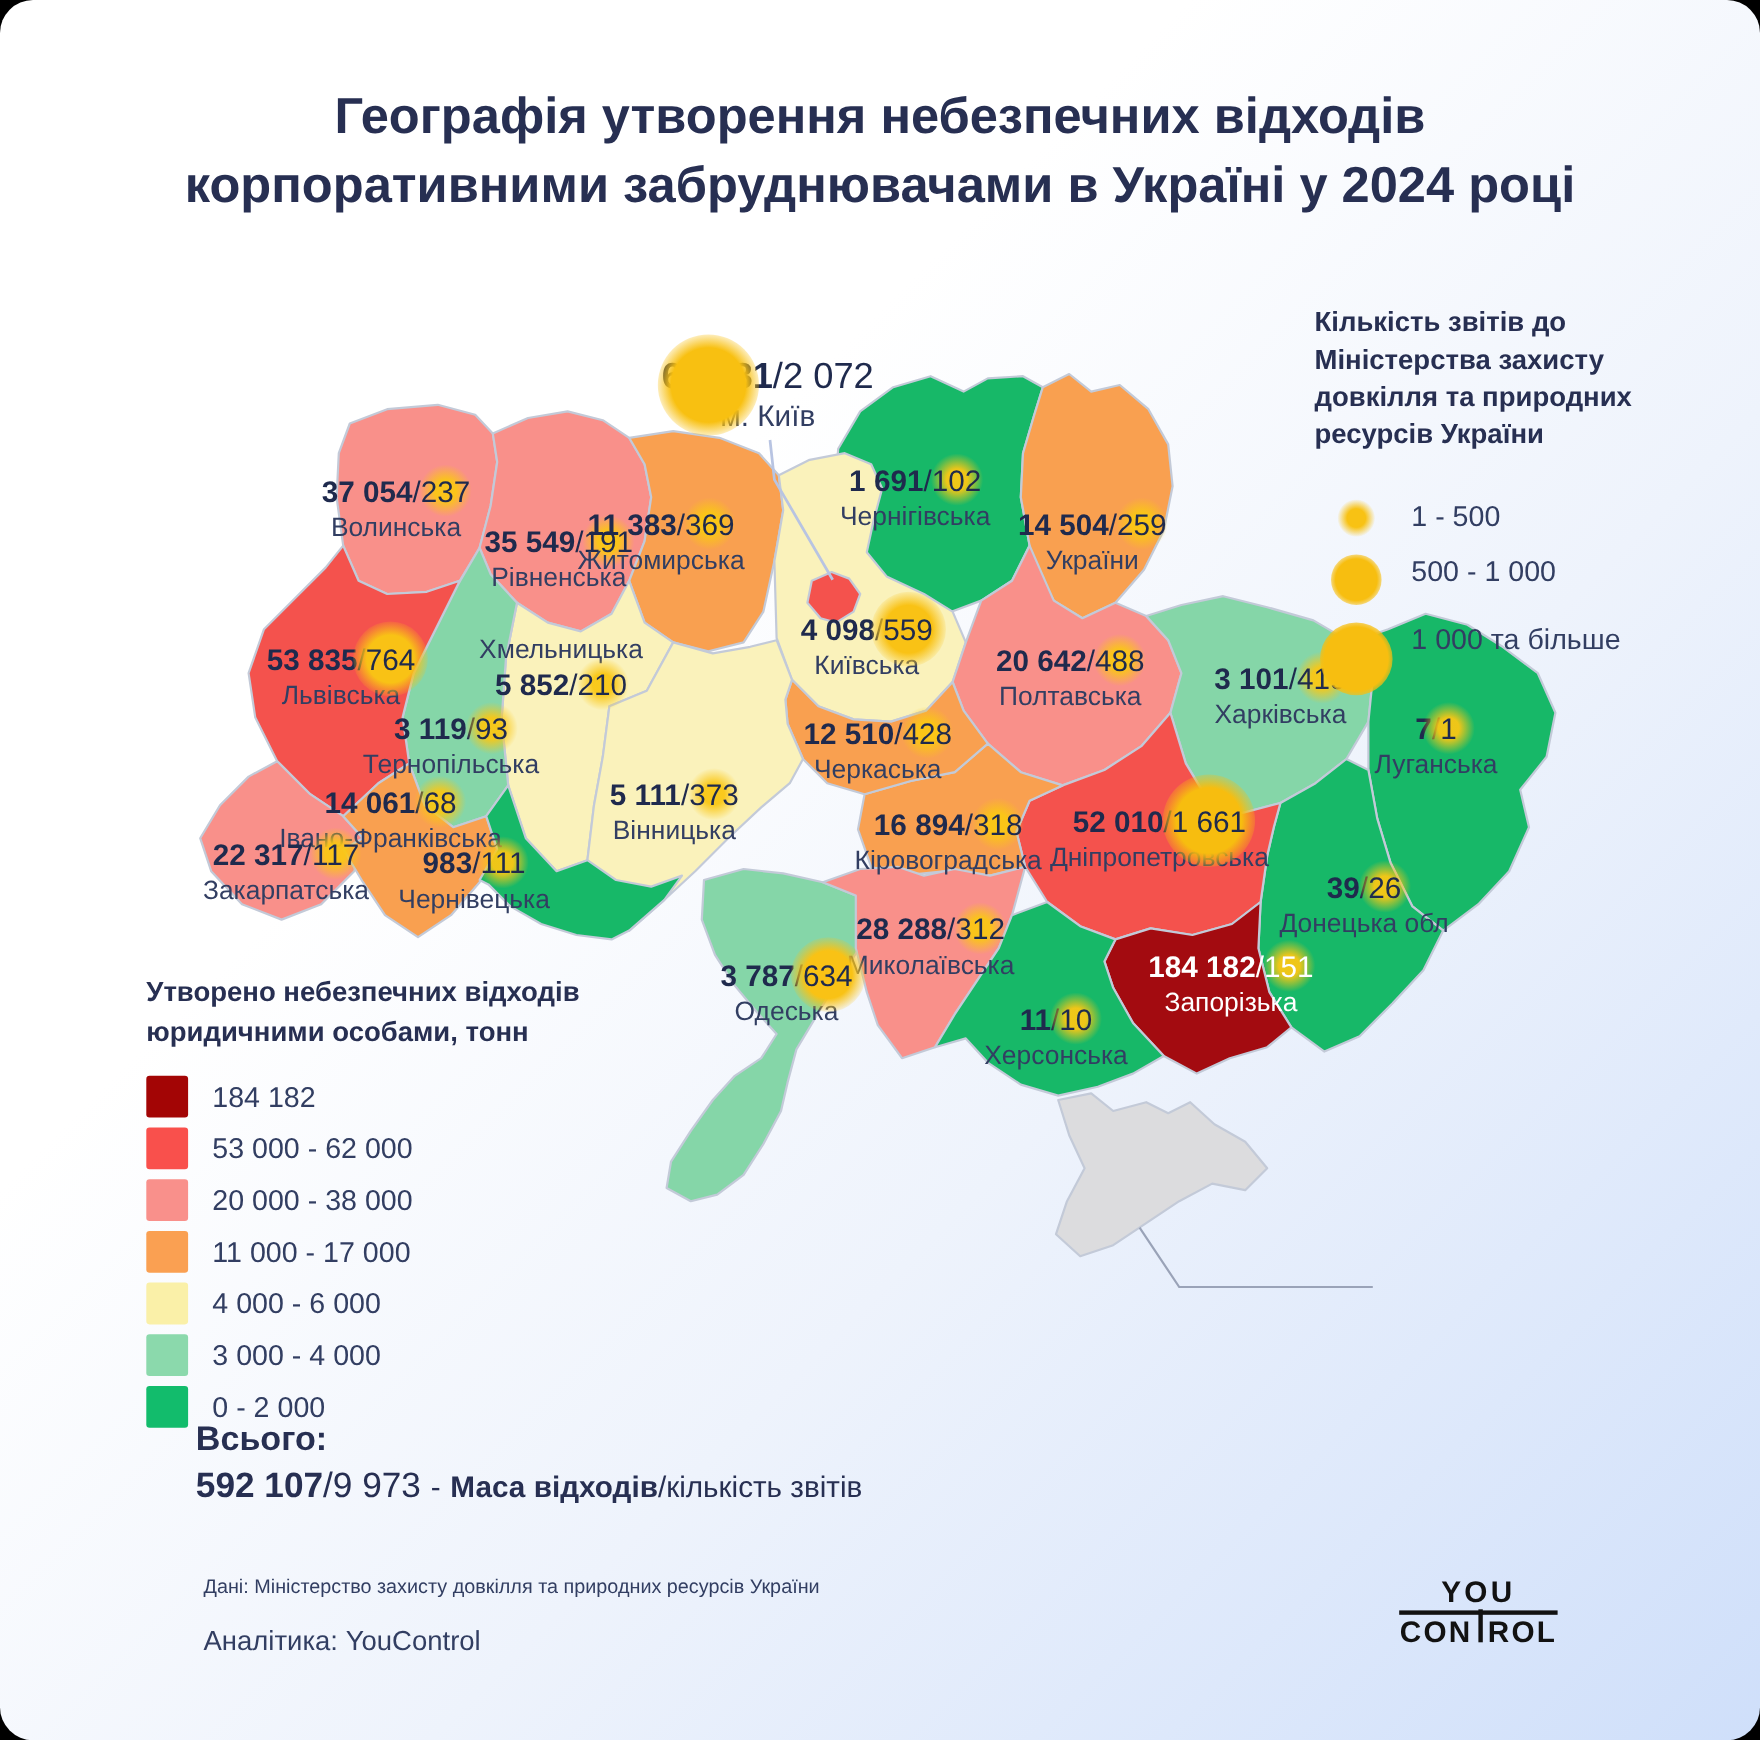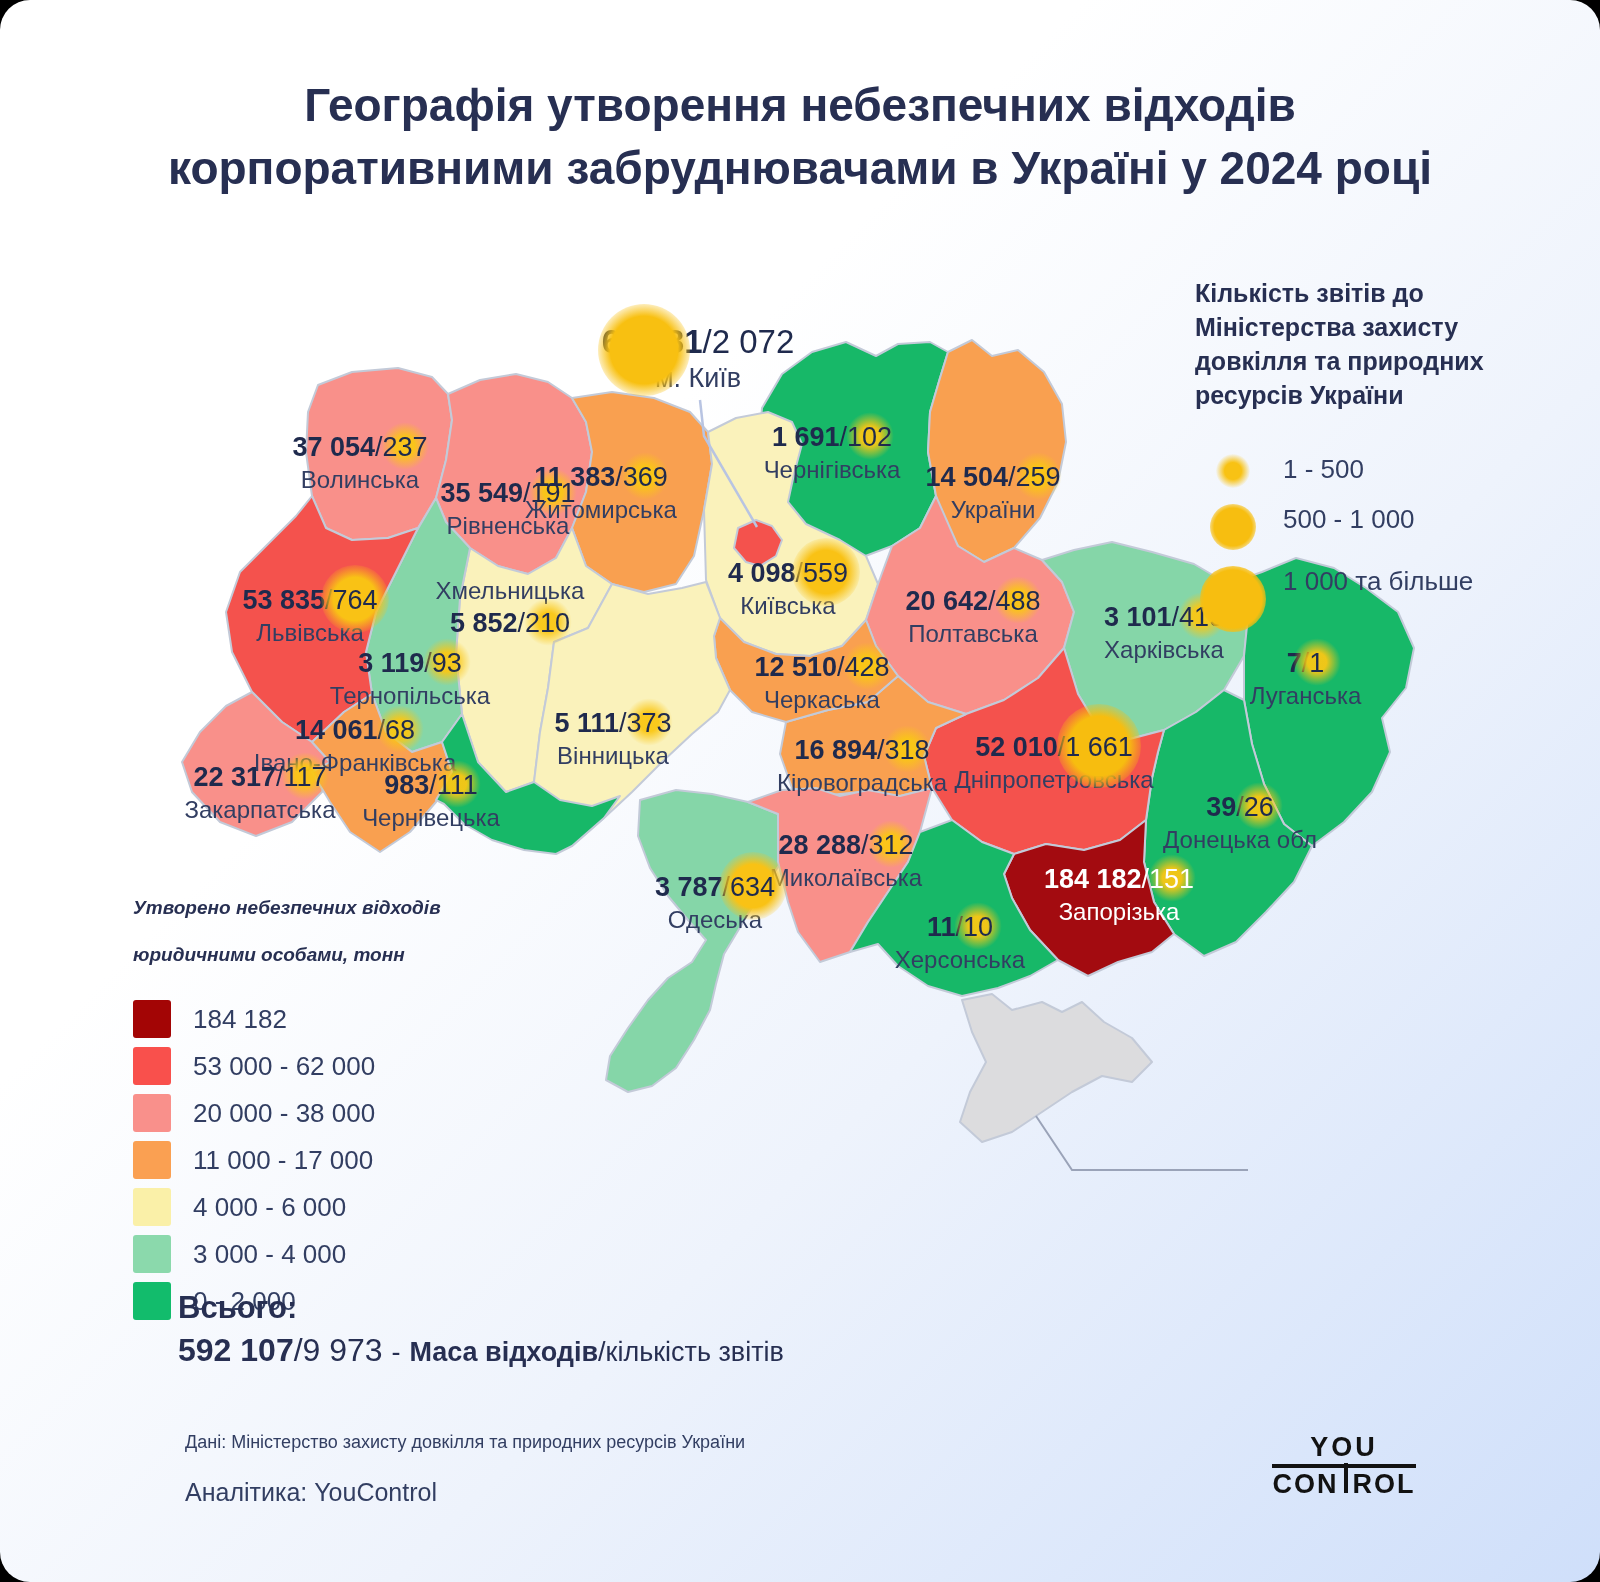--- a/index.html
+++ b/index.html
@@ -41,21 +41,21 @@
   .rleg-row{display:flex;align-items:flex-start;margin-top:16px;}
   .rleg-row .cwrap{width:76px;display:flex;justify-content:center;align-items:center;}
   .rleg-label{font-size:26px;color:#323e62;margin-left:12px;}
   .circ{border-radius:50%;}
   .c-s{width:34px;height:34px;background:radial-gradient(circle,#f8c214 0 35%,rgba(248,194,20,0) 72%);}
   .c-m{width:46px;height:46px;background:radial-gradient(circle,#f7be10 0 58%,rgba(247,190,16,0) 86%);}
   .c-l{width:66px;height:66px;background:radial-gradient(circle,#f7be10 0 62%,rgba(247,190,16,0) 90%);}
   .rleg-row.r1{margin-top:42px;}
   
   .wleg{position:absolute;left:133px;top:884px;width:420px;}
-  .wleg-title{font-weight:700;font-size:19px;line-height:47px;color:#272f52;font-style:italic;}
+  .wleg-title{font-weight:700;font-size:25px;line-height:36px;color:#272f52;}
   .wleg-rows{margin-top:22px;}
   .wleg-row{display:flex;align-items:center;margin-bottom:9px;}
   .swatch{width:38px;height:38px;border-radius:3px;flex:0 0 38px;}
   .wleg-label{font-size:26px;color:#323e62;margin-left:22px;}
   
   .total{position:absolute;left:178px;top:1288px;color:#272f52;}
   .total-heading{font-weight:700;font-size:31px;line-height:40px;}
   .total-line{font-size:32px;line-height:44px;}
   .total-line .b{font-weight:700;}
   .total-line .cap{font-size:27px;}
@@ -171,21 +171,21 @@
   <div class="rlabel flip" style="left:404px;top:576px;width:212px">
     <div class="nums"><span class="mass">5 852</span><span class="slash">/</span><span class="reports g-s">210</span></div>
     <div class="rname">Хмельницька</div>
   </div>
 
   <div class="rlabel" style="left:310px;top:646px;width:200px">
     <div class="nums"><span class="mass">3 119</span><span class="slash">/</span><span class="reports g-s">93</span></div>
     <div class="rname">Тернопільська</div>
   </div>
 
-  <div class="rlabel" style="left:712px;top:650px;width:220px">
+  <div class="rlabel" style="left:688px;top:650px;width:220px">
     <div class="nums"><span class="mass">12 510</span><span class="slash">/</span><span class="reports g-s">428</span></div>
     <div class="rname">Черкаська</div>
   </div>
 
   <div class="rlabel" style="left:508px;top:706px;width:210px">
     <div class="nums"><span class="mass">5 111</span><span class="slash">/</span><span class="reports g-s">373</span></div>
     <div class="rname">Вінницька</div>
   </div>
 
   <div class="rlabel" style="left:244px;top:713px;width:222px">

